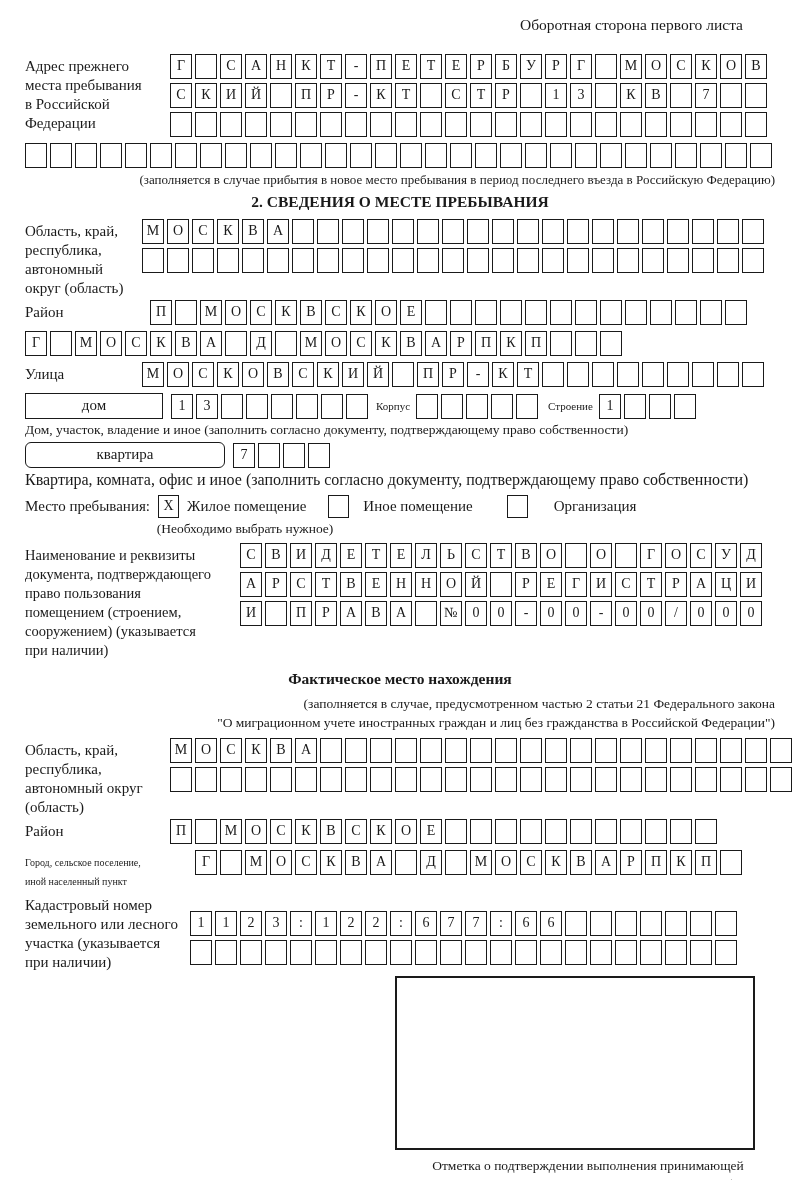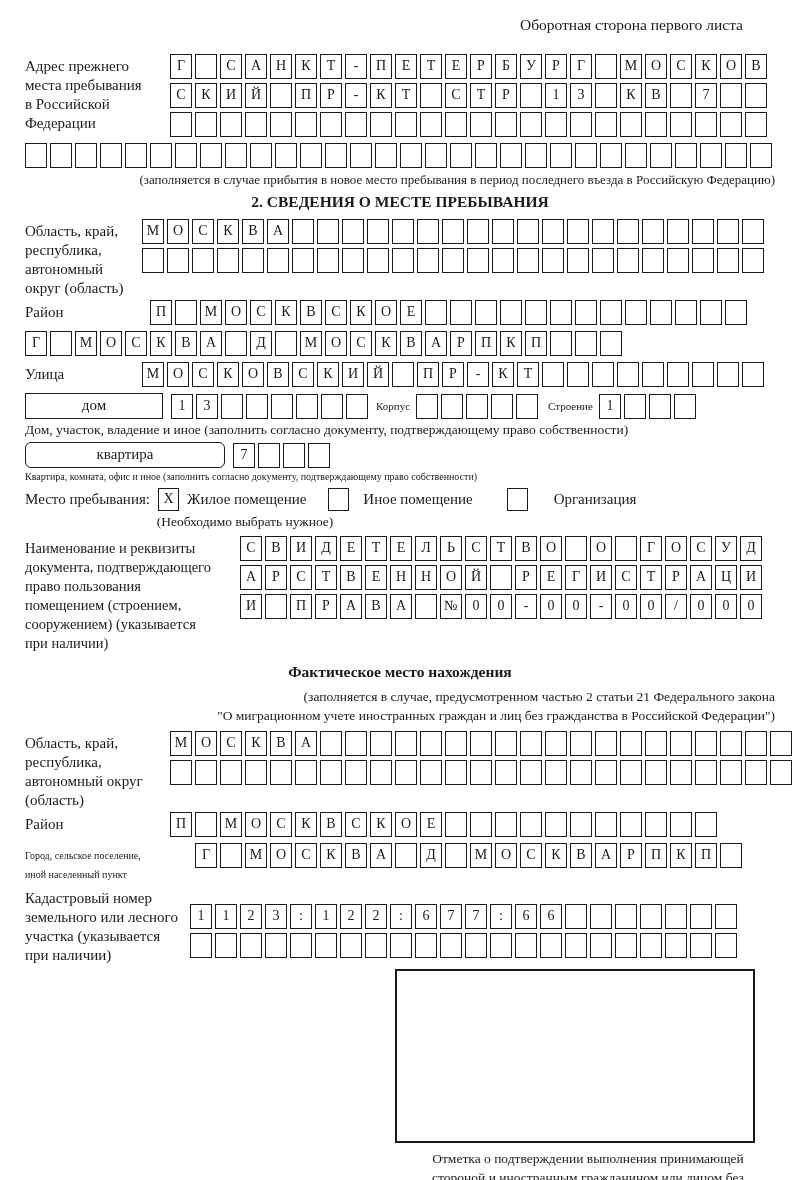--- a/index.html
+++ b/index.html
@@ -357,21 +357,21 @@
 
 <div class="inline-row">
   <div class="bigbox" style="width:200px;border-radius:6px;">квартира</div>
   <div class="cellrow" style="margin:0 0 0 8px;">
       <span class="cell">7</span>
       <span class="cell"></span>
       <span class="cell"></span>
       <span class="cell"></span>
     </div>
 </div>
-<div style="font-size:10px;margin:2px 0 6px 0;">Квартира, комната, офис и иное (заполнить согласно документу, подтверждающему право собственности)</div>
+<div style="font-size:16px;margin:2px 0 6px 0;">Квартира, комната, офис и иное (заполнить согласно документу, подтверждающему право собственности)</div>
 
 <div class="inline-row">
   <span>Место пребывания:</span>
   <span class="cb" style="margin-left:8px;">X</span>
   <span style="margin-left:8px;">Жилое помещение</span>
   <span class="cb" style="margin-left:22px;"></span>
   <span style="margin-left:14px;">Иное помещение</span>
   <span class="cb" style="margin-left:34px;"></span>
   <span style="margin-left:26px;">Организация</span>
 </div>

